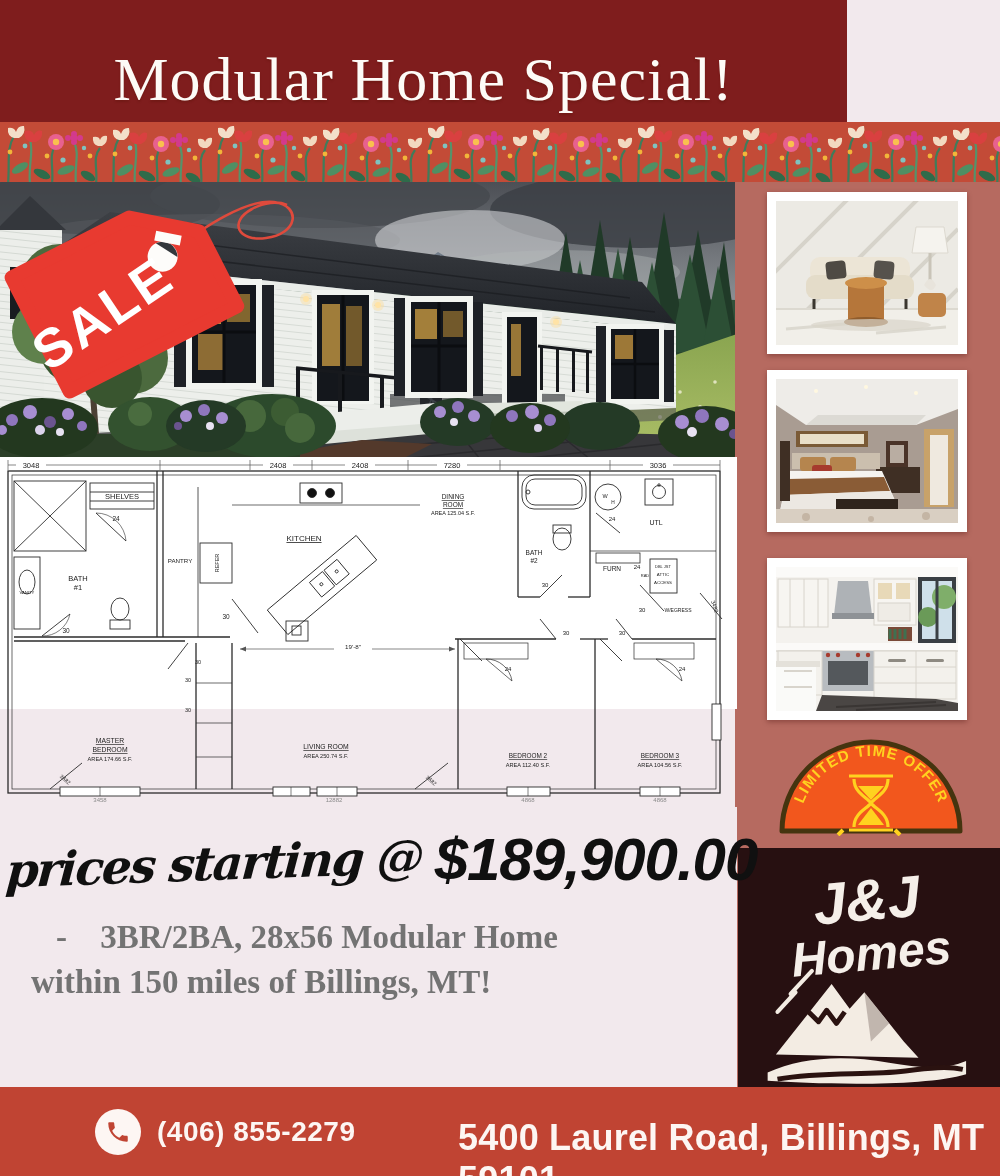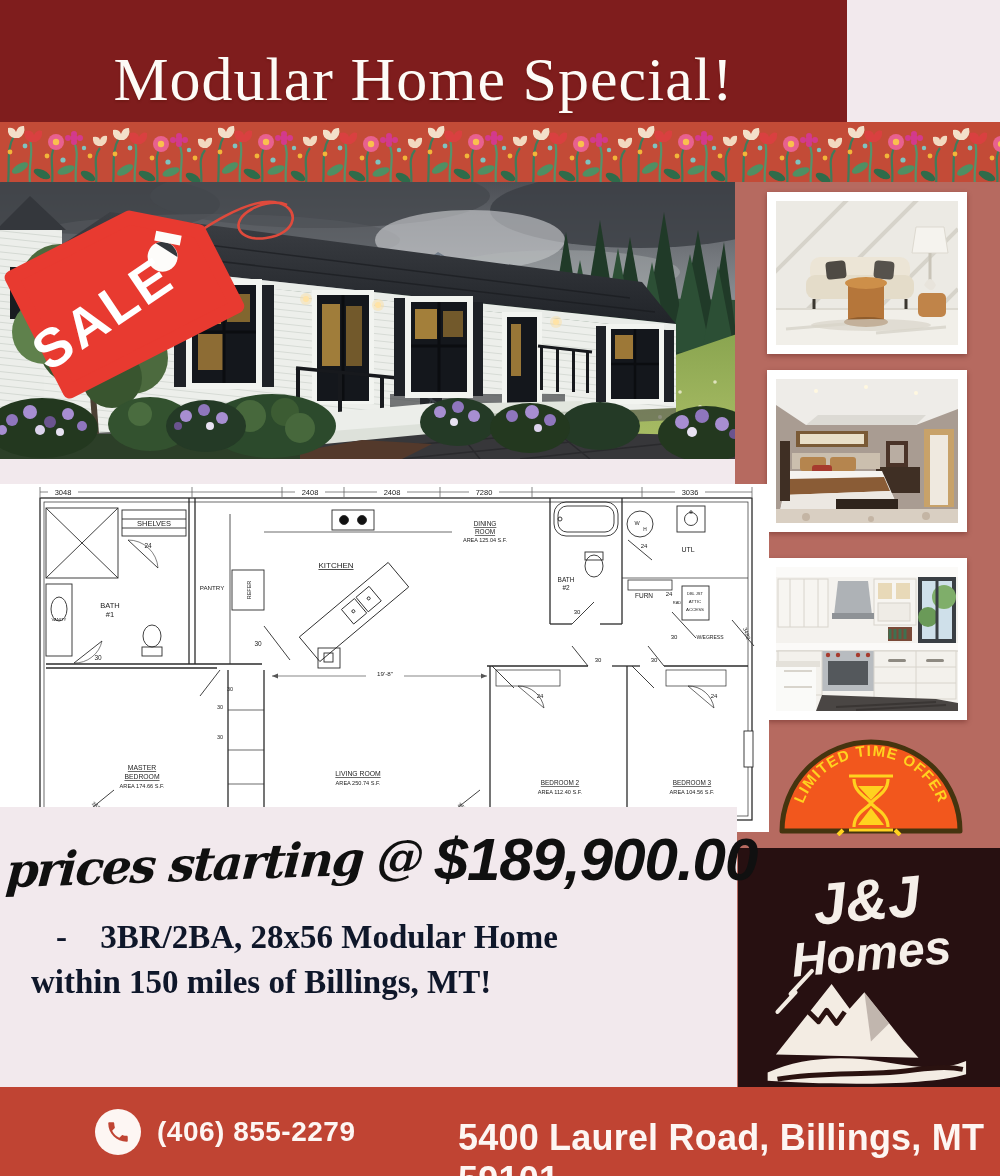--- a/index.html
+++ b/index.html
@@ -11,27 +11,27 @@
   .flowers{left:0;top:122px;width:1000px;height:62px;background:#c34b37;}
   
   .photo-main{left:0;top:182px;width:737px;height:277px;background:#565a60;}
   
   .sidebar{left:735px;top:182px;width:265px;height:905px;background:#b66a60;}
   .photo-card{position:absolute;left:32px;width:200px;height:162px;background:#ffffff;box-shadow:0 2px 5px rgba(60,10,5,.35);padding:0;}
   .photo-card svg{position:absolute;left:9px;top:9px;}
   .badge{position:absolute;left:40px;top:556px;width:192px;height:98px;}
   .logo-block{position:absolute;left:3px;top:666px;width:262px;height:239px;background:#271011;}
   
-  .floorplan{left:0;top:484px;width:737px;height:348px;background:#ffffff;padding-left:32px;}
+  .floorplan{left:0;top:457px;width:737px;height:252px;background:#ffffff;}
   
   .pink{left:0;top:807px;width:737px;height:280px;background:#f2e9ed;}
   .price-row{position:absolute;left:6px;top:18px;width:728px;white-space:nowrap;color:#101010;}
   .price-script{font-family:"DejaVu Serif",serif;font-style:italic;font-weight:700;font-size:47px;letter-spacing:-2px;display:inline-block;transform:rotate(-2deg) skewX(-6deg);}
   .price-amount{font-family:Liberation Sans, sans-serif;font-style:italic;font-weight:700;font-size:60px;letter-spacing:-1px;display:inline-block;margin-left:8px;}
-  .bullets{position:absolute;left:0;top:104px;width:737px;color:#0f172a;font-family:"Liberation Serif",serif;font-weight:700;font-size:33px;}
+  .bullets{position:absolute;left:0;top:104px;width:737px;color:#737373;font-family:"Liberation Serif",serif;font-weight:700;font-size:33px;}
   .bullet-row{padding-left:56px;margin-top:8px;}
   .bullet-row .dash{display:inline-block;width:36px;}
   .bullet-cont{padding-left:31px;margin-top:8px;}
   
   .footer{left:0;top:1087px;width:1000px;height:89px;background:#c04433;}
   .phone-wrap{position:absolute;left:95px;top:22px;display:flex;align-items:center;}
   .phone-circle{width:46px;height:46px;border-radius:50%;background:#fdf6f3;display:flex;align-items:center;justify-content:center;}
   .phone-num{margin-left:16px;color:#fdf6f3;font-size:28px;font-weight:700;letter-spacing:.5px;}
   .address{position:absolute;left:458px;top:30px;color:#fdf6f3;font-size:36px;font-weight:700;letter-spacing:.2px;}
   svg text{font-family:"Liberation Sans",sans-serif;}

